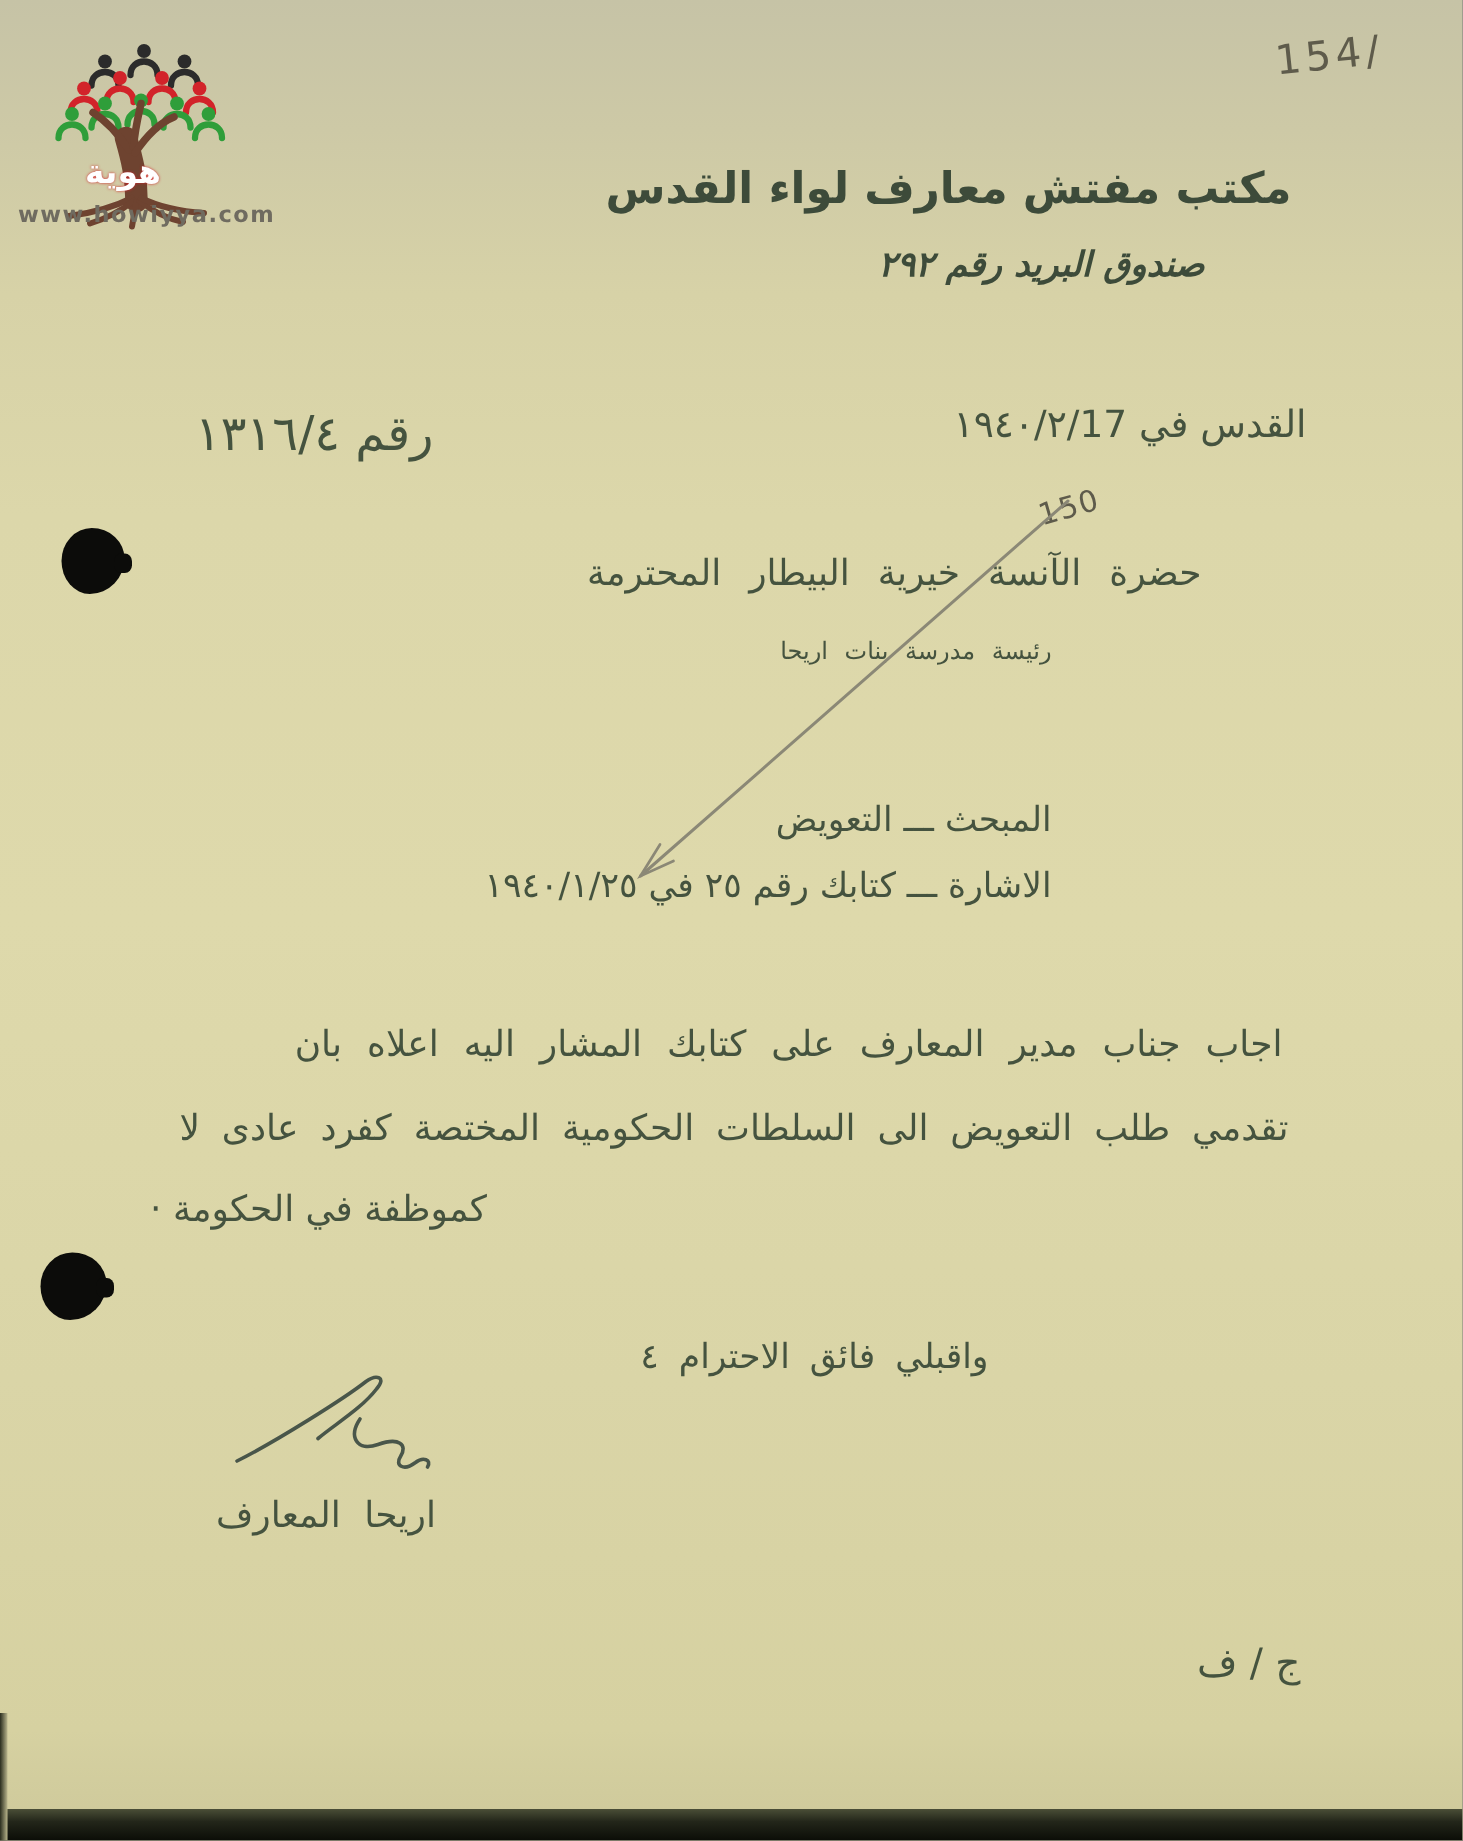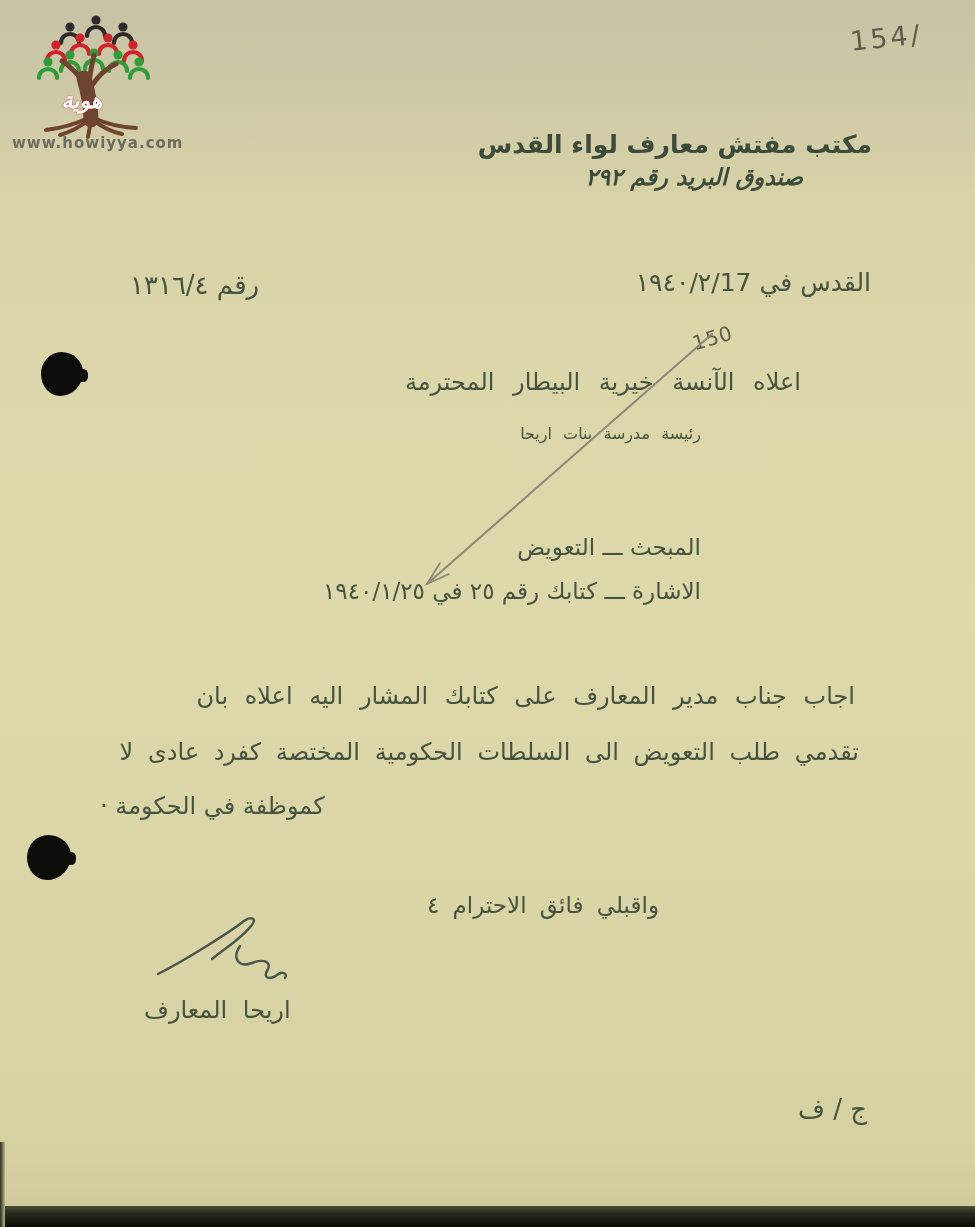--- a/index.html
+++ b/index.html
@@ -16,35 +16,35 @@
     background:linear-gradient(180deg,
       #c6c3a6 0%, #cdc9a6 7%, #d7d2a7 16%, #dcd7aa 28%,
       #ded9ab 50%, #dad5a7 75%, #d6d1a1 94%, #cdc89a 100%);
   }
   .abs{position:absolute;white-space:nowrap;}
   .ink{color:var(--ink);}
   .stamp{color:var(--stamp);font-weight:bold;}
   .pencil{color:var(--pencil);}
 
   
-  .logo{left:18px;top:6px;width:150px;font-style:italic;}
+  .logo{left:18px;top:20px;width:150px;}
   .site-url{left:12px;top:134px;font-size:15px;font-weight:bold;color:#6f6b60;letter-spacing:1px;font-family:"DejaVu Sans",sans-serif;}
 
   
   .archive-number{left:850px;top:22px;font-size:27px;letter-spacing:3px;transform:rotate(-6deg);}
   .pencil-note{left:692px;top:326px;font-size:20px;transform:rotate(-16deg);letter-spacing:1px;}
   .clerk-initials{left:798px;top:1094px;font-size:26px;color:var(--ink);letter-spacing:2px;}
 
   
-  .lh1{right:103px;top:108px;font-size:25px;letter-spacing:1px;margin-top:22px;}
+  .lh1{right:114px;top:108px;font-size:29px;letter-spacing:1px;}
   .lh2{right:172px;top:164px;font-size:23px;letter-spacing:1px;font-style:italic;}
 
   
   .date-line{right:104px;top:268px;font-size:25px;letter-spacing:1px;}
-  .ref-number{left:130px;top:270px;font-size:26px;letter-spacing:1px;}
+  .ref-number{left:130px;top:270px;font-size:32px;letter-spacing:1px;}
 
   
   .rcp1{right:174px;top:368px;font-size:24px;letter-spacing:1px;word-spacing:11px;}
   .rcp2{right:274px;top:424px;font-size:16px;letter-spacing:1px;word-spacing:6px;}
 
   
   .subj{right:274px;top:534px;font-size:23px;letter-spacing:1px;}
   .subj-ref{right:274px;top:578px;font-size:23px;letter-spacing:1px;text-align:right;}
 
   
@@ -116,21 +116,21 @@
   <div class="abs archive-number pencil">154/</div>
 
   <div class="abs lh1 stamp" dir="rtl">مكتب مفتش معارف لواء القدس</div>
   <div class="abs lh2 stamp" dir="rtl">صندوق البريد رقم ٢٩٢</div>
 
   <div class="abs date-line ink" dir="rtl">القدس في ١٩٤٠/٢/17</div>
   <div class="abs ref-number ink" dir="rtl">رقم ١٣١٦/٤</div>
 
   <div class="abs pencil-note pencil">150</div>
 
-  <div class="abs rcp1 ink" dir="rtl">اعلاه الآنسة خيرية البيطار المحترمة</div>
+  <div class="abs rcp1 ink" dir="rtl">حضرة الآنسة خيرية البيطار المحترمة</div>
   <div class="abs rcp2 ink" dir="rtl">رئيسة مدرسة بنات اريحا</div>
 
   <div class="abs strike">
     <svg width="330" height="285" viewBox="0 0 330 285">
       <path d="M312 16 L27 266" stroke="#8b8876" stroke-width="2" fill="none" stroke-linecap="round"></path>
       <path d="M40 245 L27 266 L49 256" stroke="#8b8876" stroke-width="1.8" fill="none" stroke-linecap="round"></path>
     </svg>
   </div>
 
   <div class="abs subj ink" dir="rtl">المبحث ـــ التعويض</div>

